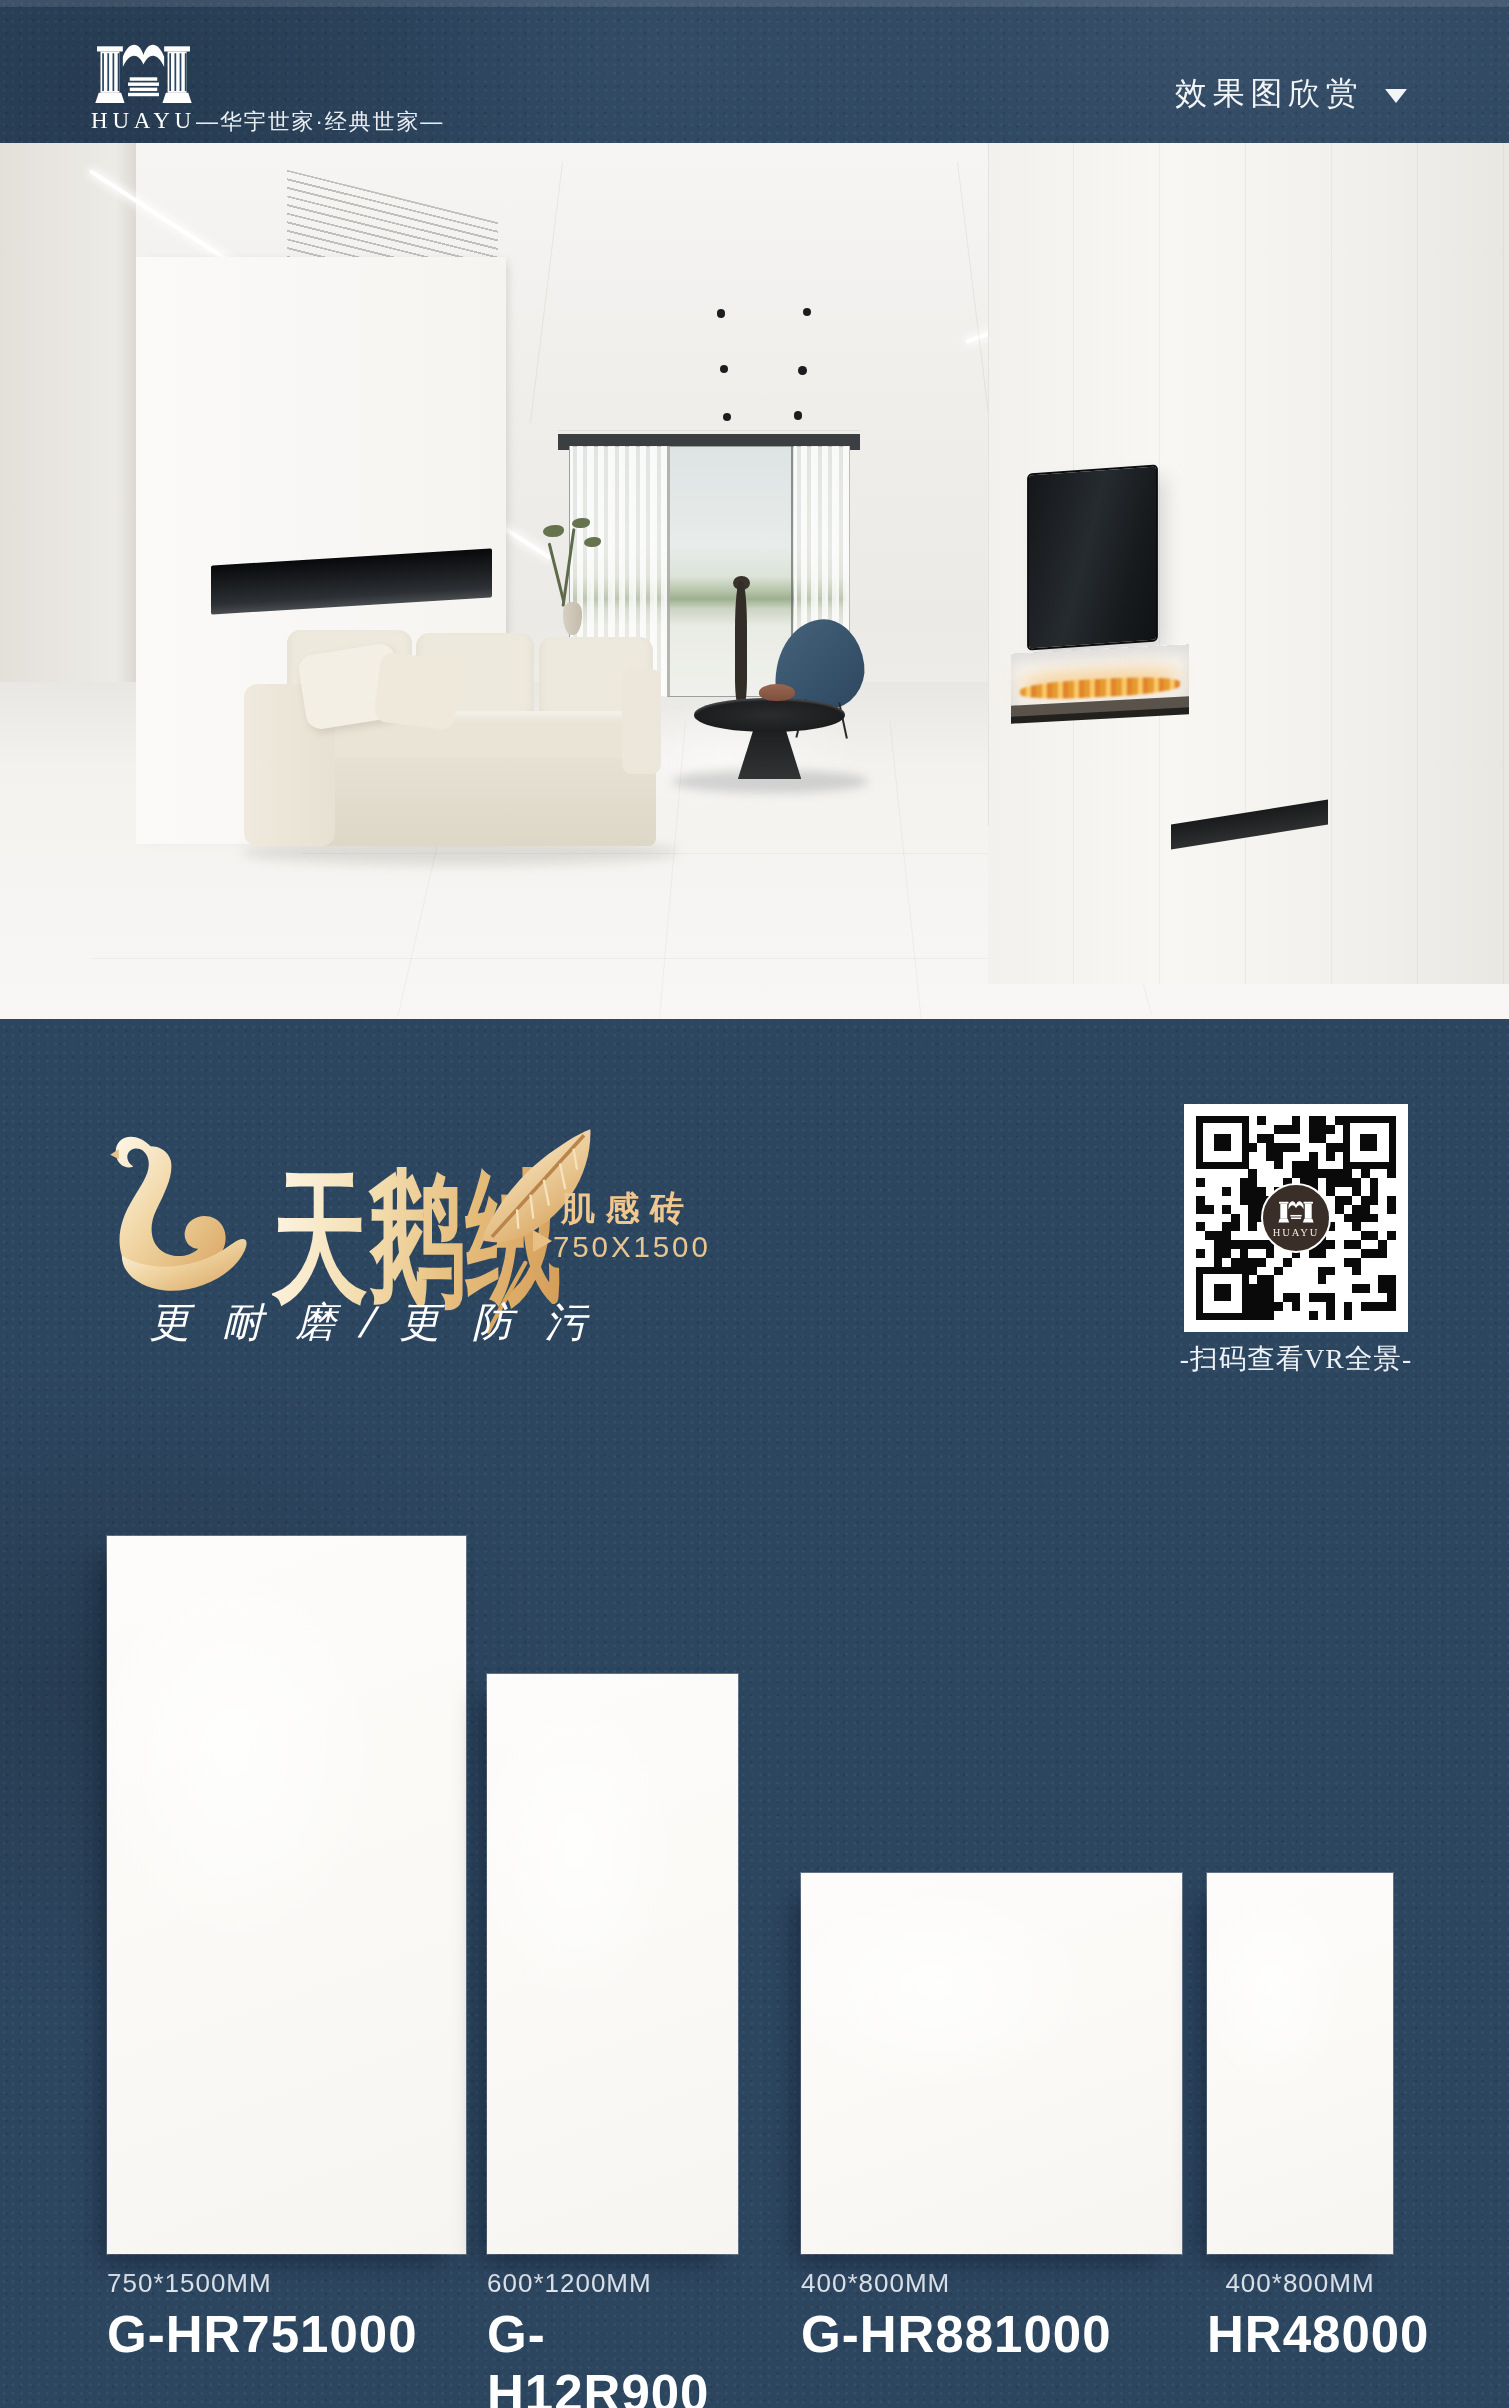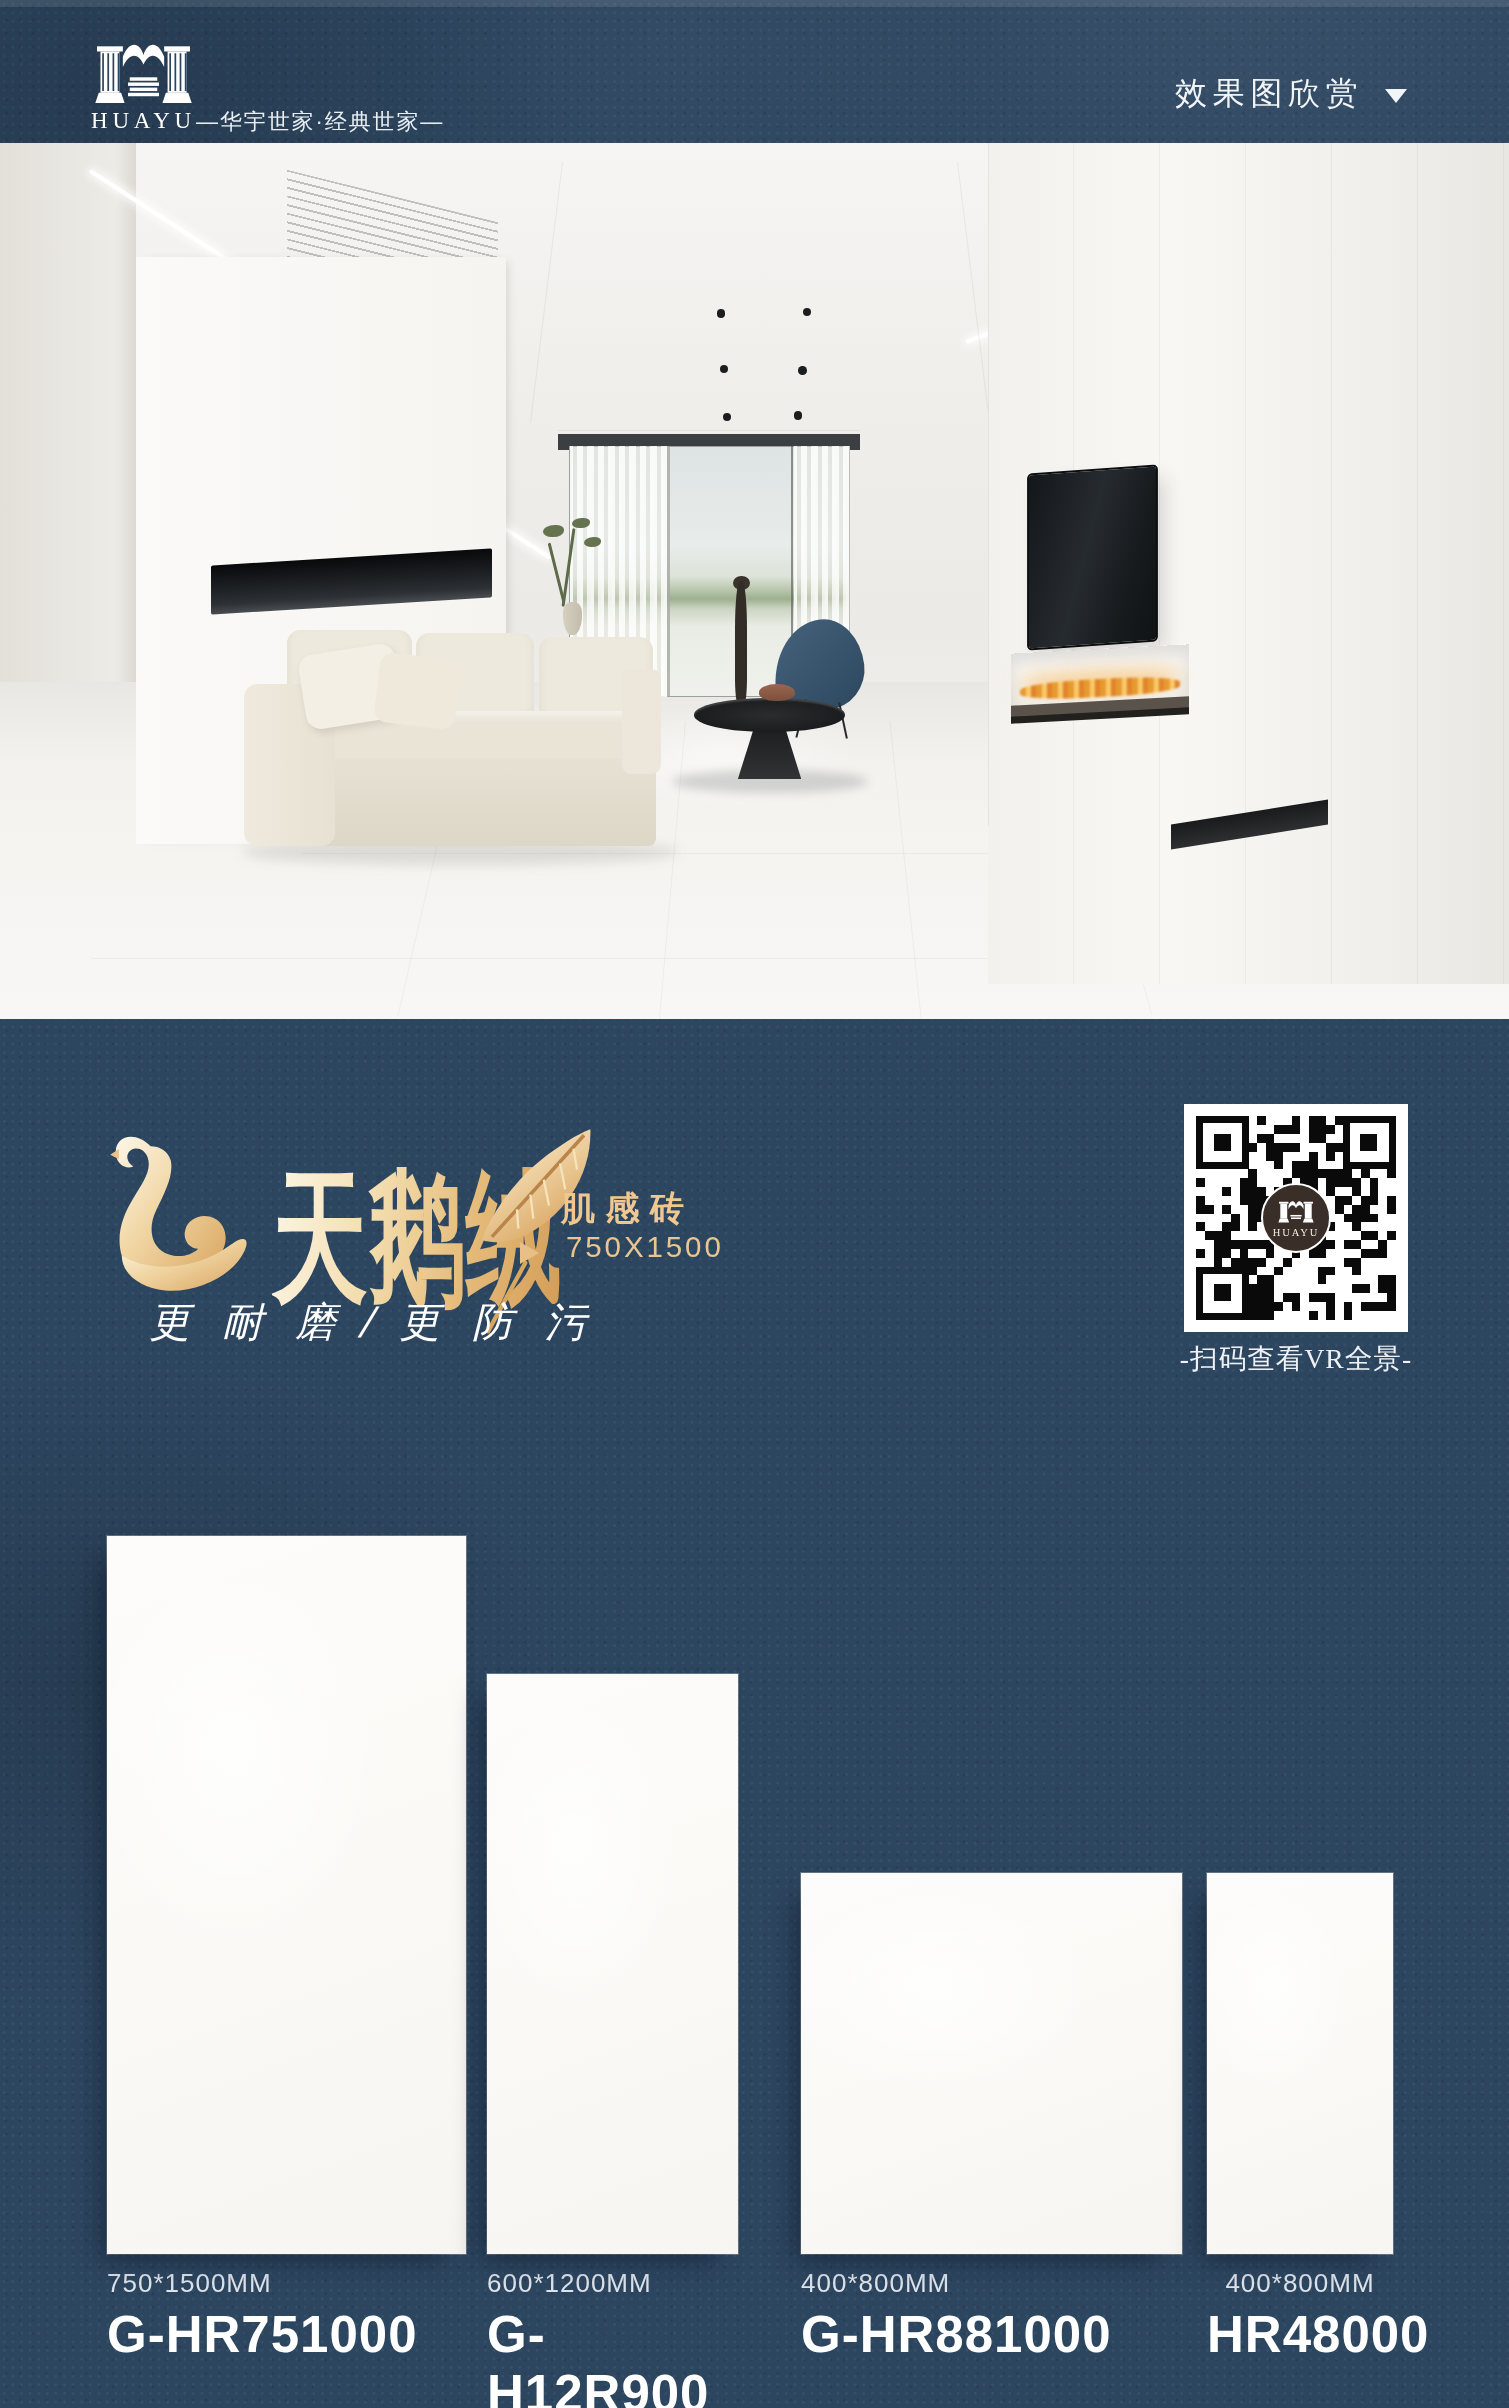--- a/index.html
+++ b/index.html
@@ -96,21 +96,21 @@
   .promo { position:absolute; left:0; top:1019px; width:1509px; height:1390px; z-index:2; }
 
   .swan { position:absolute; left:107px; top:107px; width:145px; height:202px; }
   .series-title { position:absolute; left:272px; top:148px; font-size:145px; font-weight:bold; letter-spacing:1.9px;
     font-family:"Liberation Serif","DejaVu Serif",serif;
     background:linear-gradient(105deg,#fdf6e6 0%,#f3ddae 35%,#e6bd7c 65%,#d39c55 100%);
     -webkit-background-clip:text; background-clip:text; color:transparent;
     transform:scaleX(.66); transform-origin:left top; line-height:1; }
   .feather { position:absolute; left:468px; top:90px; width:143px; height:228px; }
   .series-subtitle { position:absolute; left:561px; top:167px; font-size:34px; font-weight:bold; letter-spacing:10.5px; color:#f0c88f; }
-  .size-row { position:absolute; left:520px; top:211px; display:flex; align-items:flex-end; gap:27px; }
+  .size-row { position:absolute; left:533px; top:211px; display:flex; align-items:flex-start; gap:1px; }
   .tri { width:0; height:0; border-top:11.4px solid transparent; border-bottom:11.4px solid transparent; border-left:19px solid #e8bf85; }
   .size-tag { font-size:29.5px; color:#e9c691; letter-spacing:2.9px; }
   .slogan { position:absolute; left:149px; top:276px; display:flex; align-items:center; color:#fff; font-size:41px;font-style:italic; }
   .slogan .sl-txt { letter-spacing:32px; }
   .slogan .sl-div { margin:0 25px 0 -5.7px; font-size:42px; font-weight:300; transform:skewX(-8deg); }
 
   
   .qr-box { position:absolute; left:1184px; top:85px; width:224px; height:228px; background:#fff; padding:12.4px; }
   .qr-inner { position:relative; width:100%; height:100%; background:#fff; }
   .qr-grid { position:absolute; inset:0; display:grid; grid-template-columns:repeat(23,1fr); grid-template-rows:repeat(23,1fr); }

